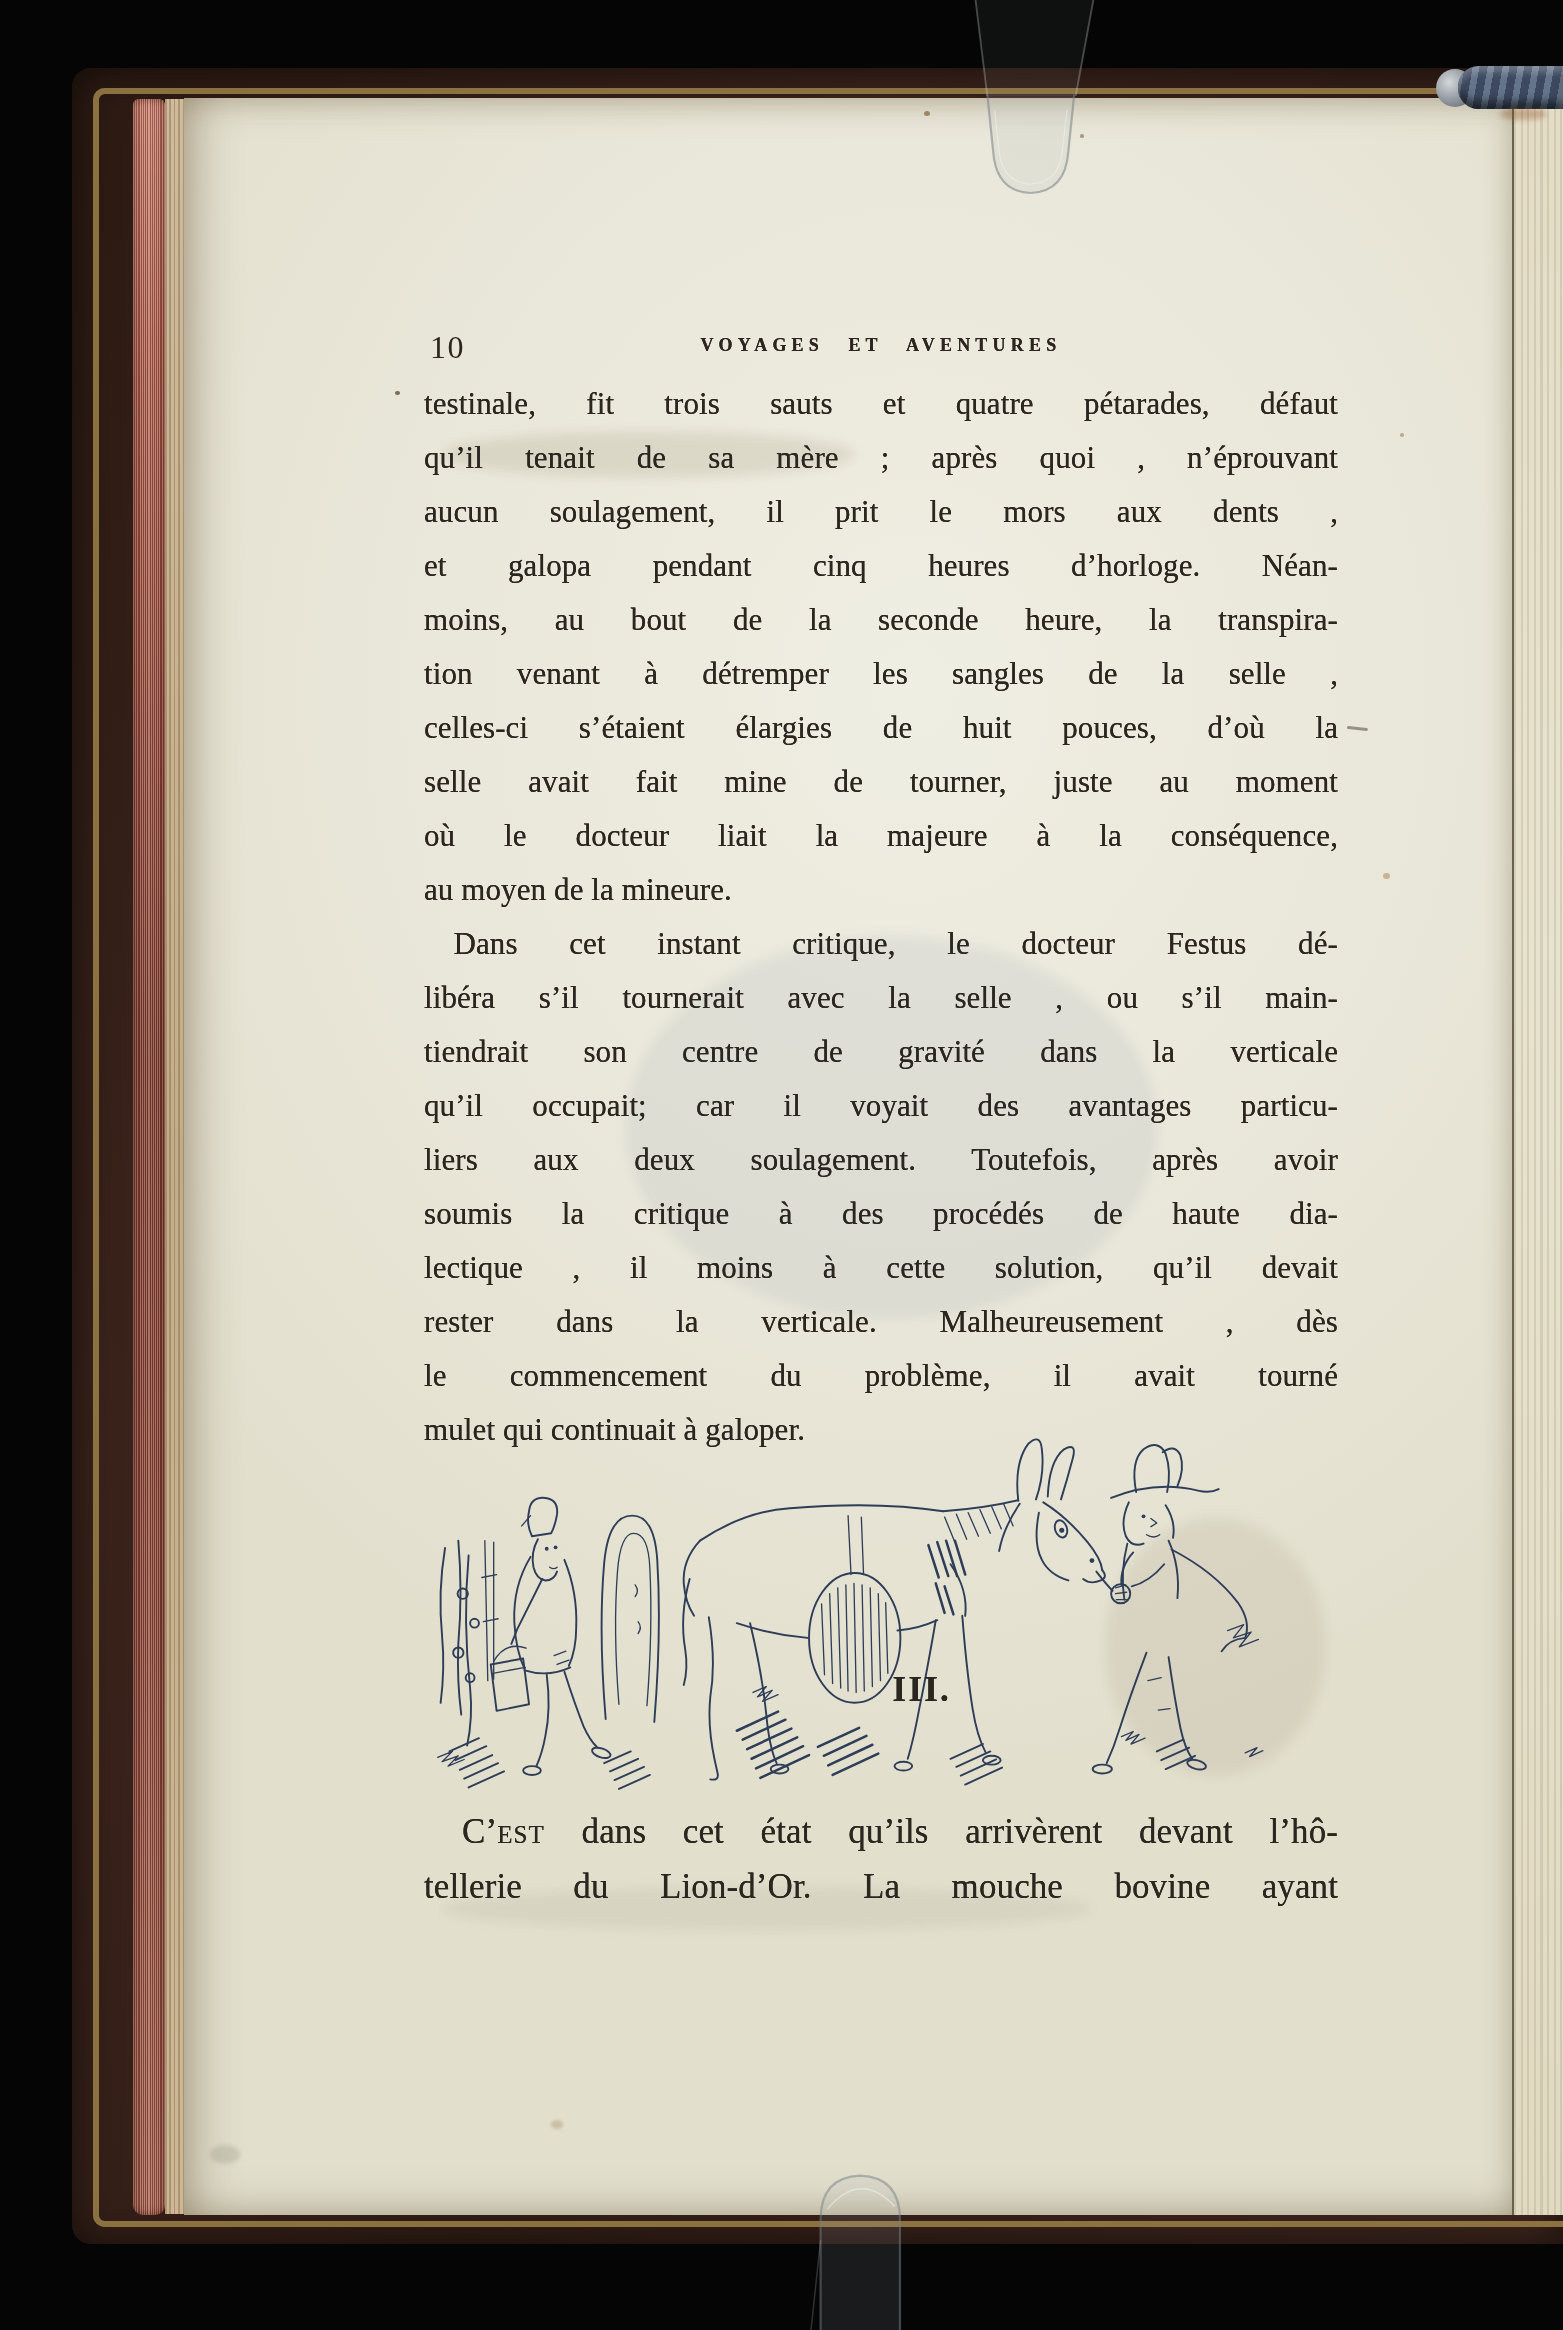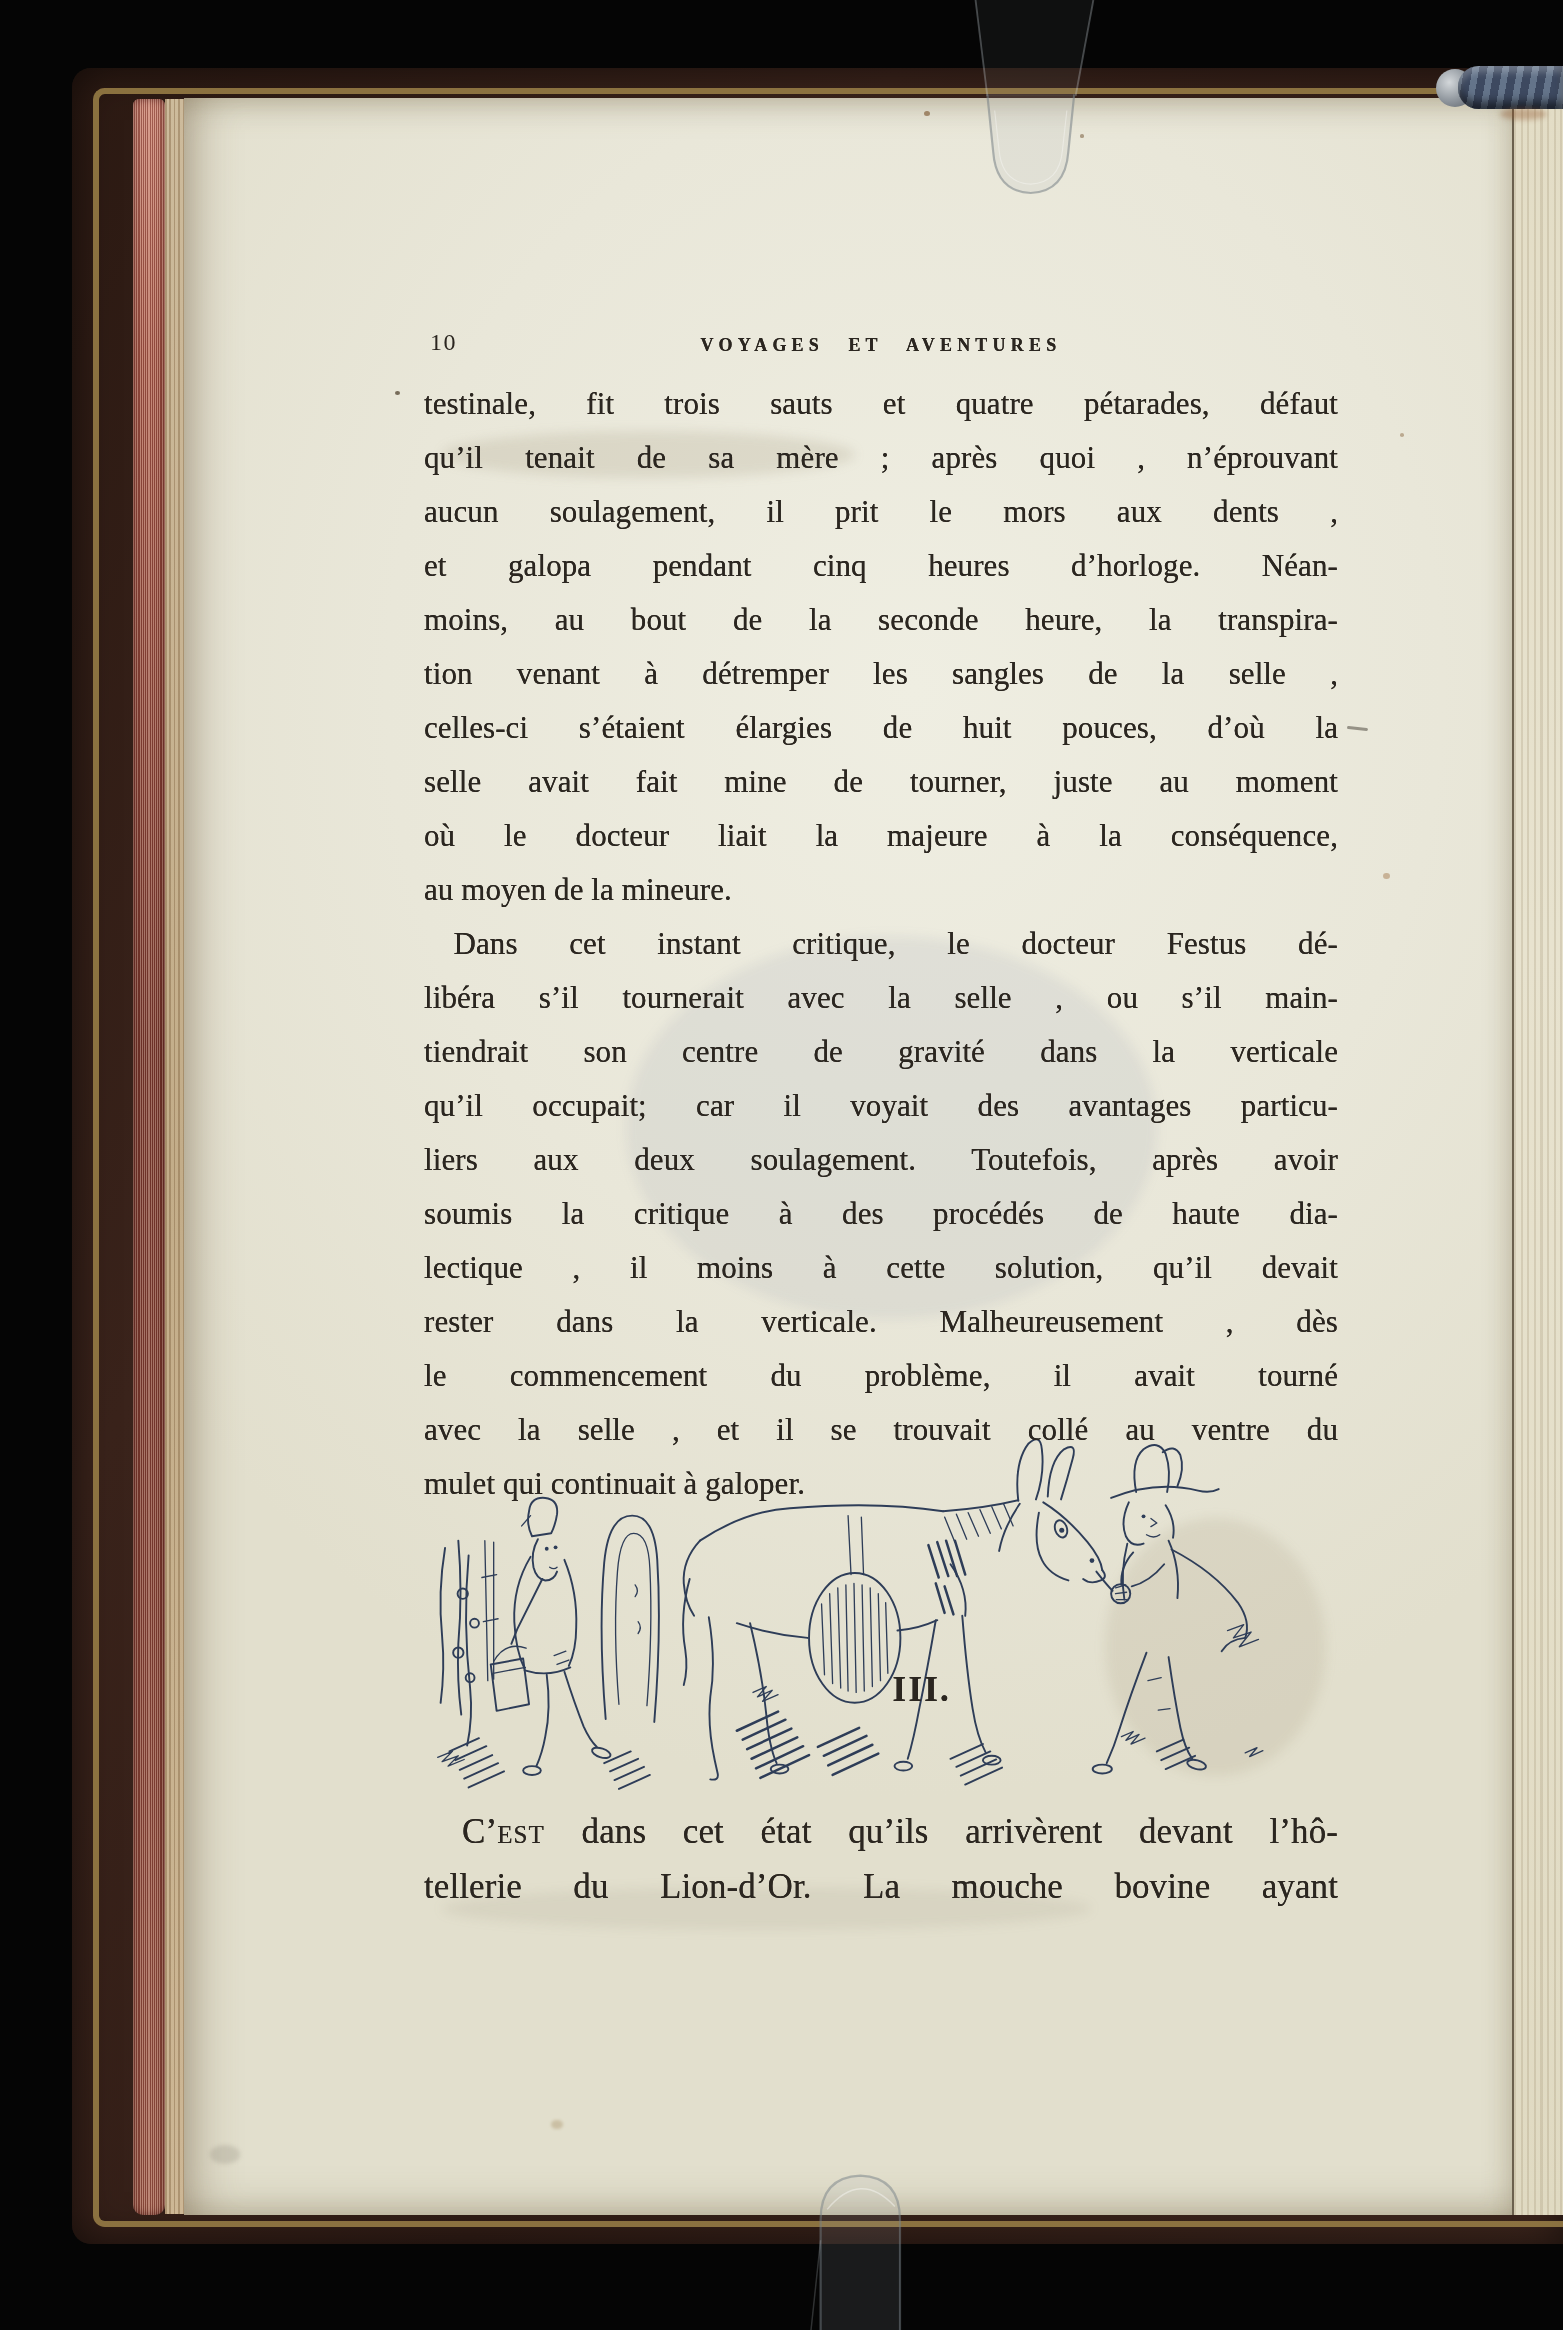--- a/index.html
+++ b/index.html
@@ -45,21 +45,21 @@
            inset -14.7px 0 29.5px -14.7px rgba(110,95,60,.25),
            inset 0 22px 37px -22px rgba(110,95,60,.4),
            inset 0 -25px 41px -22px rgba(110,95,60,.35);}
   .page-right-block{position:absolute;left:1512px;top:98px;width:51px;height:2117px;
          border-left:2.9px solid #6b604d;
          background:
            repeating-linear-gradient(90deg,rgba(130,110,75,.18) 0 2.2px,rgba(0,0,0,0) 2.2px 6.6px),
            linear-gradient(180deg,#e3ddc6,#e8e3cf 40%,#e0dac2);}
 
   
-  .folio{position:absolute;left:430px;top:329px;font-size:24px;letter-spacing:1.5px;}
+  .folio{position:absolute;left:430px;top:329px;font-size:32px;letter-spacing:1.5px;}
   .running-header{position:absolute;left:424px;top:335px;width:914px;text-align:center;
          font-size:18px;font-weight:bold;letter-spacing:5.2px;word-spacing:14.7px;
          text-shadow:0 0 0.4px currentColor;}
   .body-text{position:absolute;left:424px;top:377px;width:914px;
          font-size:31px;line-height:54px;letter-spacing:0.1px;
          text-shadow:0 0 0.5px currentColor;}
   .body-text .line{text-align:justify;text-align-last:justify;white-space:normal;}
   .body-text .para .line:last-child{text-align-last:left;}
   .para-indent .line:first-child{text-indent:29.5px;}
   .chapter-heading{position:absolute;left:818px;top:1670px;width:133px;text-align:right;
@@ -250,21 +250,20 @@
 
   <div class="line">Dans cet instant critique, le docteur Festus dé-</div>
       <div class="line">libéra s’il tournerait avec la selle , ou s’il main-</div>
       <div class="line">tiendrait son centre de gravité dans la verticale</div>
       <div class="line">qu’il occupait; car il voyait des avantages particu-</div>
       <div class="line">liers aux deux soulagement. Toutefois, après avoir</div>
       <div class="line">soumis la critique à des procédés de haute dia-</div>
       <div class="line">lectique , il moins à cette solution, qu’il devait</div>
       <div class="line">rester dans la verticale. Malheureusement , dès</div>
       <div class="line">le commencement du problème, il avait tourné</div>
-      <div class="line">avec la selle , et il se trouvait collé au ventre du</div>
       <div class="line">mulet qui continuait à galoper.</div>
     </div>
 </div>
 
 <div class="chapter-heading">III.</div>
 
 <div class="closing">
   <div class="line1"><span>C’</span><span class="sc">est</span><span> dans cet état qu’ils arrivèrent devant l’hô-</span></div>
   <div class="line2">tellerie du Lion-d’Or. La mouche bovine ayant</div>
 </div>

